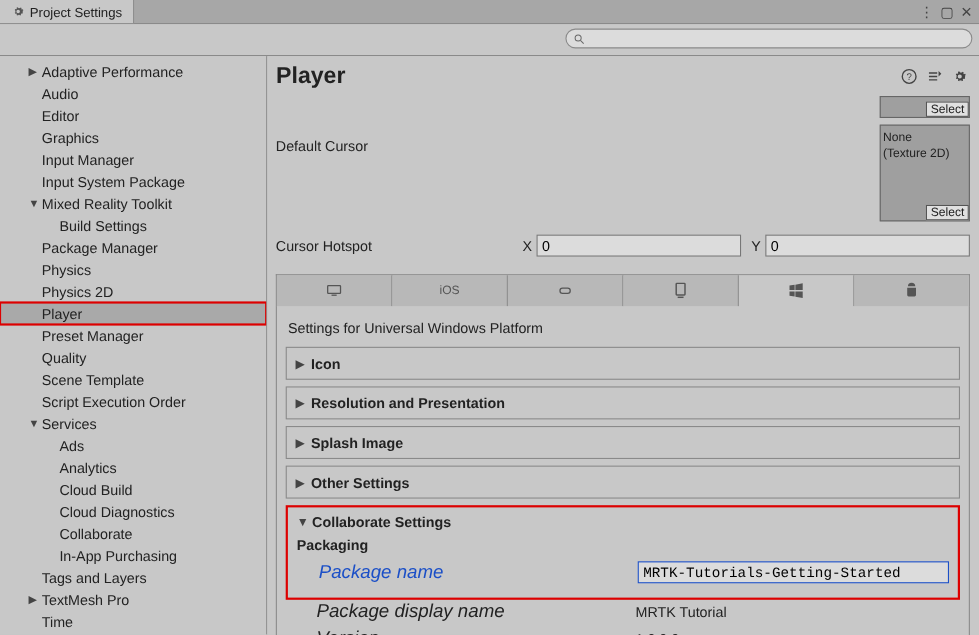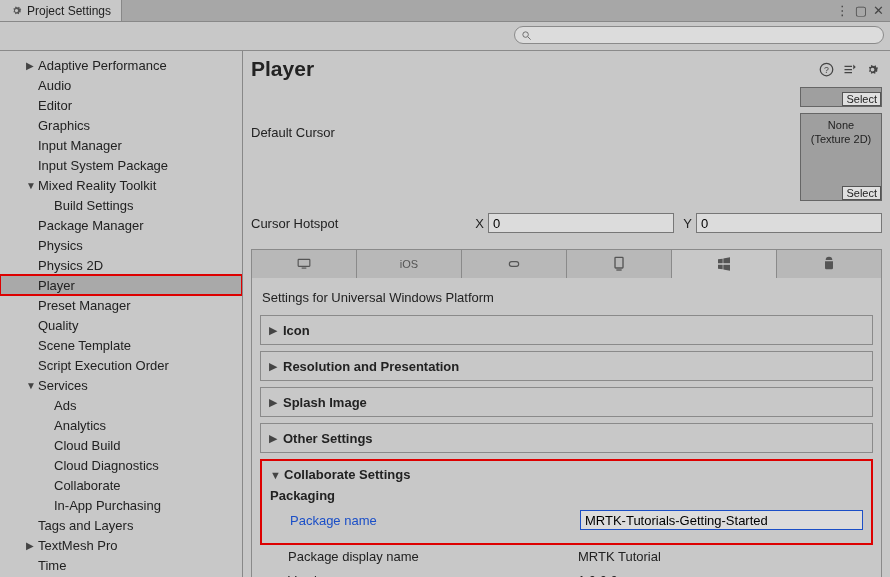--- a/index.html
+++ b/index.html
@@ -29,21 +29,21 @@
 .main { flex: 1; display: flex; flex-direction: column; background: #c8c8c8; overflow: hidden; }
 .main-header { display: flex; align-items: center; justify-content: space-between; padding: 6px 10px 6px 8px; }
 .main-title { font-size: 21px; font-weight: bold; }
 .main-header-icons { display: flex; gap: 8px; font-size: 14px; color: #333; }
 
 .content { padding: 0 8px 10px 8px; overflow-y: auto; flex: 1; }
 .prop-label { width: 310px; font-size: 13px; }
 .cursor-row { display: flex; align-items: flex-start; margin-bottom: 12px; }
 .cursor-left { flex: 1; padding-top: 38px; }
 .cursor-right { display: flex; flex-direction: column; gap: 6px; align-items: flex-end; }
-.picker-box { width: 82px; background: #9f9f9f; border: 1px solid #666; position: relative; font-size: 11px; text-align: center; }
+.picker-box { width: 82px; background: #9f9f9f; border: 1px solid #666; position: relative; font-size: 11px; text-align: left; }
 .picker-body { padding: 4px 2px; line-height: 14px; }
 .picker-select { position: absolute; bottom: 0; right: 0; background: #e0e0e0; border: 1px solid #555; font-size: 11px; padding: 0 3px; cursor: pointer; }
 .picker-small { height: 20px; }
 .picker-large { height: 88px; }
 
 .hotspot-row { display: flex; align-items: center; }
 .hotspot-label { width: 310px; }
 .xy-group { display: flex; align-items: center; gap: 4px; flex: 1; }
 .xy-group .axis { width: 14px; text-align: right; }
 .xy-group input { flex: 1; height: 20px; border: 1px solid #777; background: #dcdcdc; padding: 0 4px; font-size: 13px; }
@@ -61,24 +61,24 @@
 .fold-arrow { width: 14px; font-size: 11px; color: #444; }
 .fold-title { font-weight: bold; font-size: 13px; }
 
 .pub-box { border: 2px solid #d00; padding: 6px 8px 10px; margin-top: 4px; }
 .pub-header { display: flex; align-items: center; margin-bottom: 6px; }
 .pub-header .fold-arrow { font-size: 11px; color: #444; width: 14px; }
 .pub-title { font-weight: bold; }
 .pkg-title { font-weight: bold; margin: 4px 0 6px 0; }
 
 .field-row { display: flex; align-items: center; height: 22px; margin-bottom: 2px; }
-.field-label { width: 310px; padding-left: 20px; font-size: 13px; }
+.field-label { width: 310px; padding-left: 20px; font-size: 17px; font-style: italic; }
 .field-label.link { color: #1b4fc7; cursor: pointer; }
 .field-value { flex: 1; }
-.field-input { width: 100%; height: 20px; border: 1px solid #1b4fc7; background: #dcdcdc; padding: 0 4px; font-size: 13px; }
+.field-input { width: 100%; height: 20px; border: 1px solid #1b4fc7; background: #dcdcdc; padding: 0 4px; font-size: 13px; font-family: Liberation Mono, monospace; }
 
 svg { display: block; }
 </style>
 </head>
 <body>
 
 <div class="window">
   <div class="tab-bar">
     <div class="tab">
       <span>

